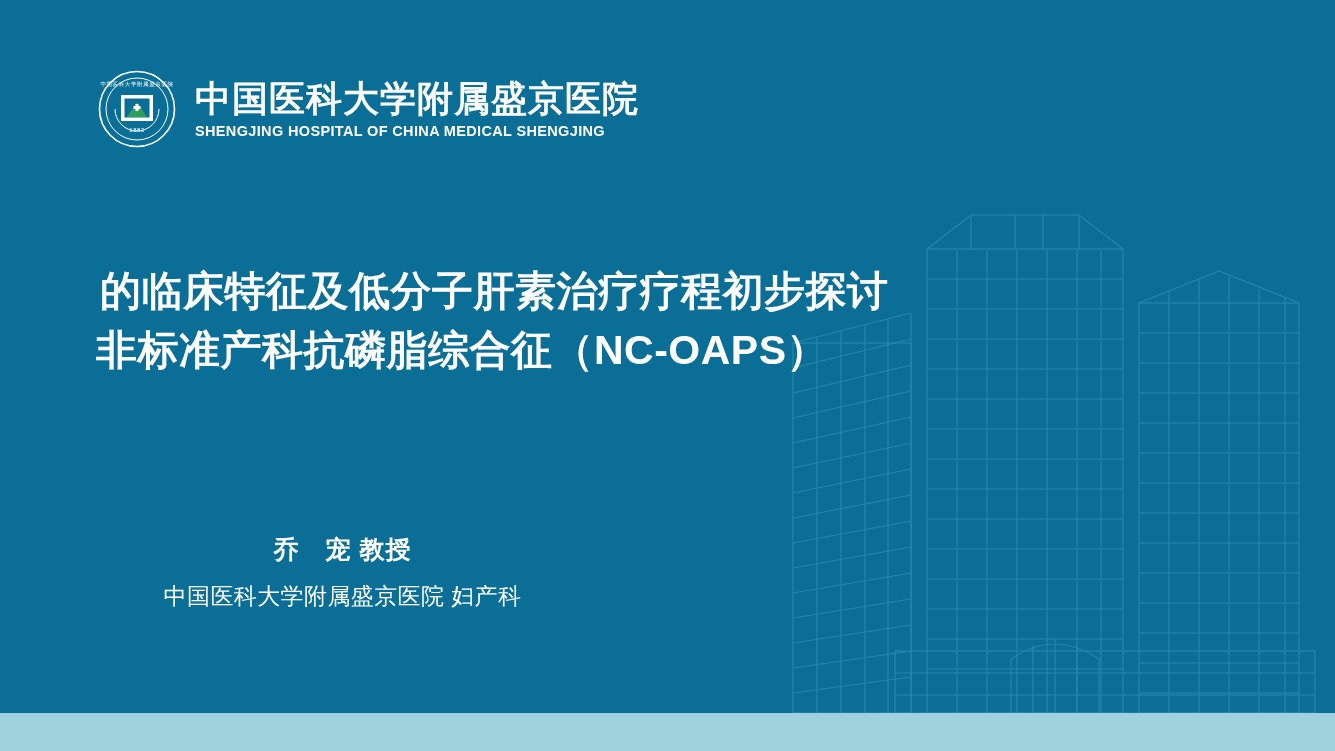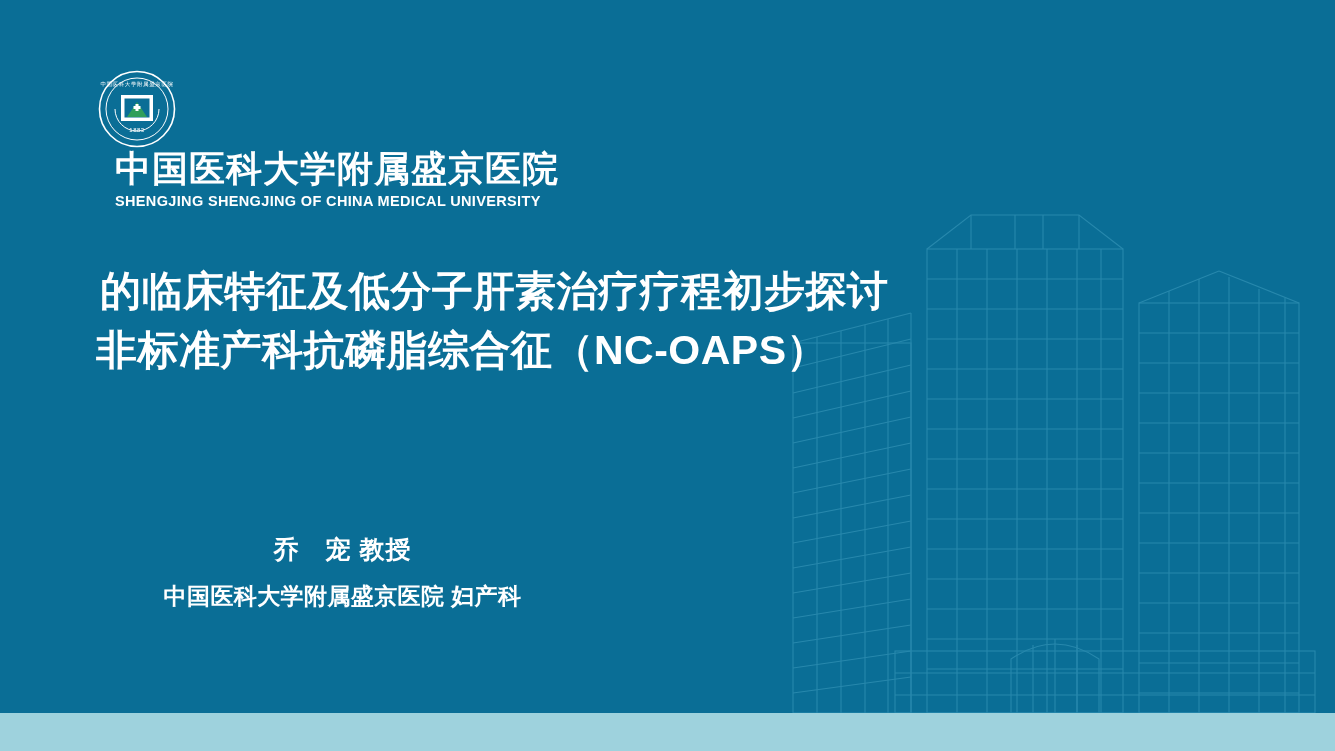--- a/index.html
+++ b/index.html
@@ -38,22 +38,21 @@
     height: 560px;
     pointer-events: none;
     opacity: 0.55;
   }
   
   .logo-block {
     position: absolute;
     left: 97px;
     top: 69px;
     display: flex;
-    align-items: flex-start;
-    flex-direction: column;
+    align-items: center;
   }
   .logo-mark {
     width: 80px;
     height: 80px;
     flex: 0 0 80px;
     position: relative;
   }
   .logo-text {
     margin-left: 18px;
     display: flex;
@@ -105,21 +104,21 @@
   .presenter-name {
     color: #ffffff;
     font-size: 25px;
     font-weight: bold;
     letter-spacing: 1px;
     line-height: 1.3;
   }
   .presenter-affil {
     color: #ffffff;
     font-size: 23px;
-    font-weight: bold;
+    font-weight: normal;
     letter-spacing: 0.4px;
     margin-top: 16px;
     line-height: 1.3;
   }
 </style>
 </head>
 <body>
 
 <div id="slide">
 
@@ -230,21 +229,21 @@
         <path d="M30 48 L40 33 L50 48 Z" fill="#2f9e5a"></path>
         <rect x="36.5" y="37" width="7" height="3" fill="#ffffff"></rect>
         <rect x="38.5" y="35" width="3" height="7" fill="#ffffff"></rect>
         <path d="M18 40 A22 22 0 0 0 62 40" fill="none" stroke="#ffffff" stroke-width="1"></path>
         <text x="40" y="63" font-family="'Liberation Sans', sans-serif" font-size="6" fill="#ffffff" text-anchor="middle" letter-spacing="0.5">1883</text>
         <text x="40" y="17" font-family="'Liberation Sans', sans-serif" font-size="5.5" fill="#ffffff" text-anchor="middle" letter-spacing="0.6">中国医科大学附属盛京医院</text>
       </svg>
     </div>
     <div class="logo-text">
       <div class="logo-cn">中国医科大学附属盛京医院</div>
-      <div class="logo-en">SHENGJING SHENGJING OF CHINA MEDICAL UNIVERSITY</div>
+      <div class="logo-en">SHENGJING HOSPITAL OF CHINA MEDICAL SHENGJING</div>
     </div>
   </div>
 
   <div class="title-block">
     <div class="title-line second">的临床特征及低分子肝素治疗疗程初步探讨</div>
     <div class="title-line">非标准产科抗磷脂综合征（NC-OAPS）</div>
   </div>
 
   <div class="presenter-block">
     <div class="presenter-name">乔　宠 教授</div>

